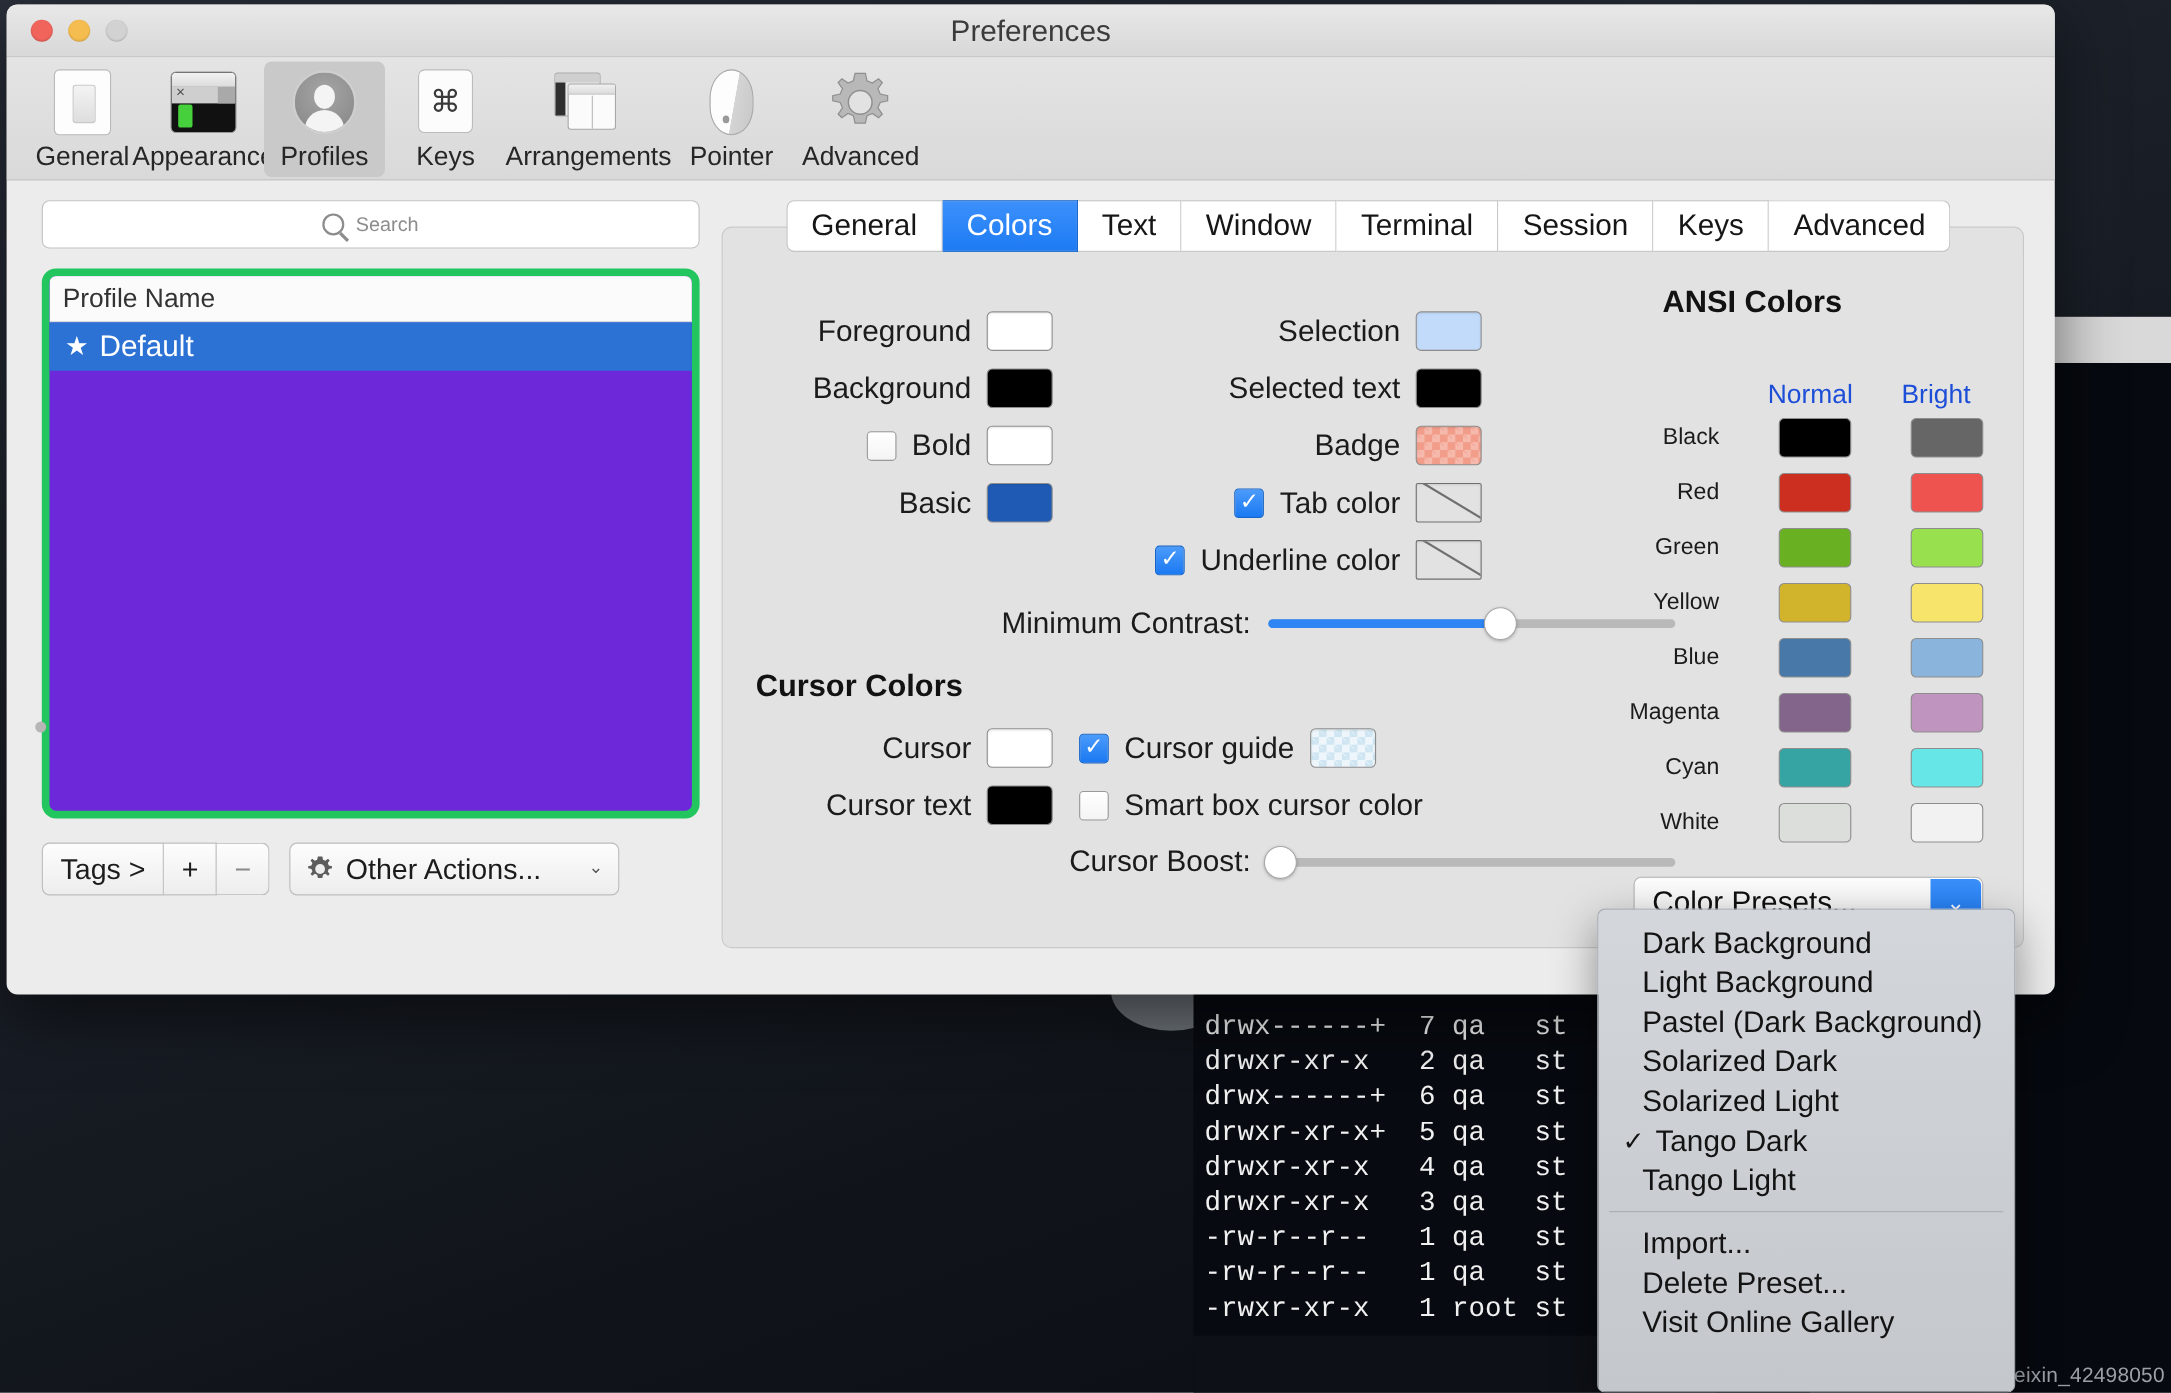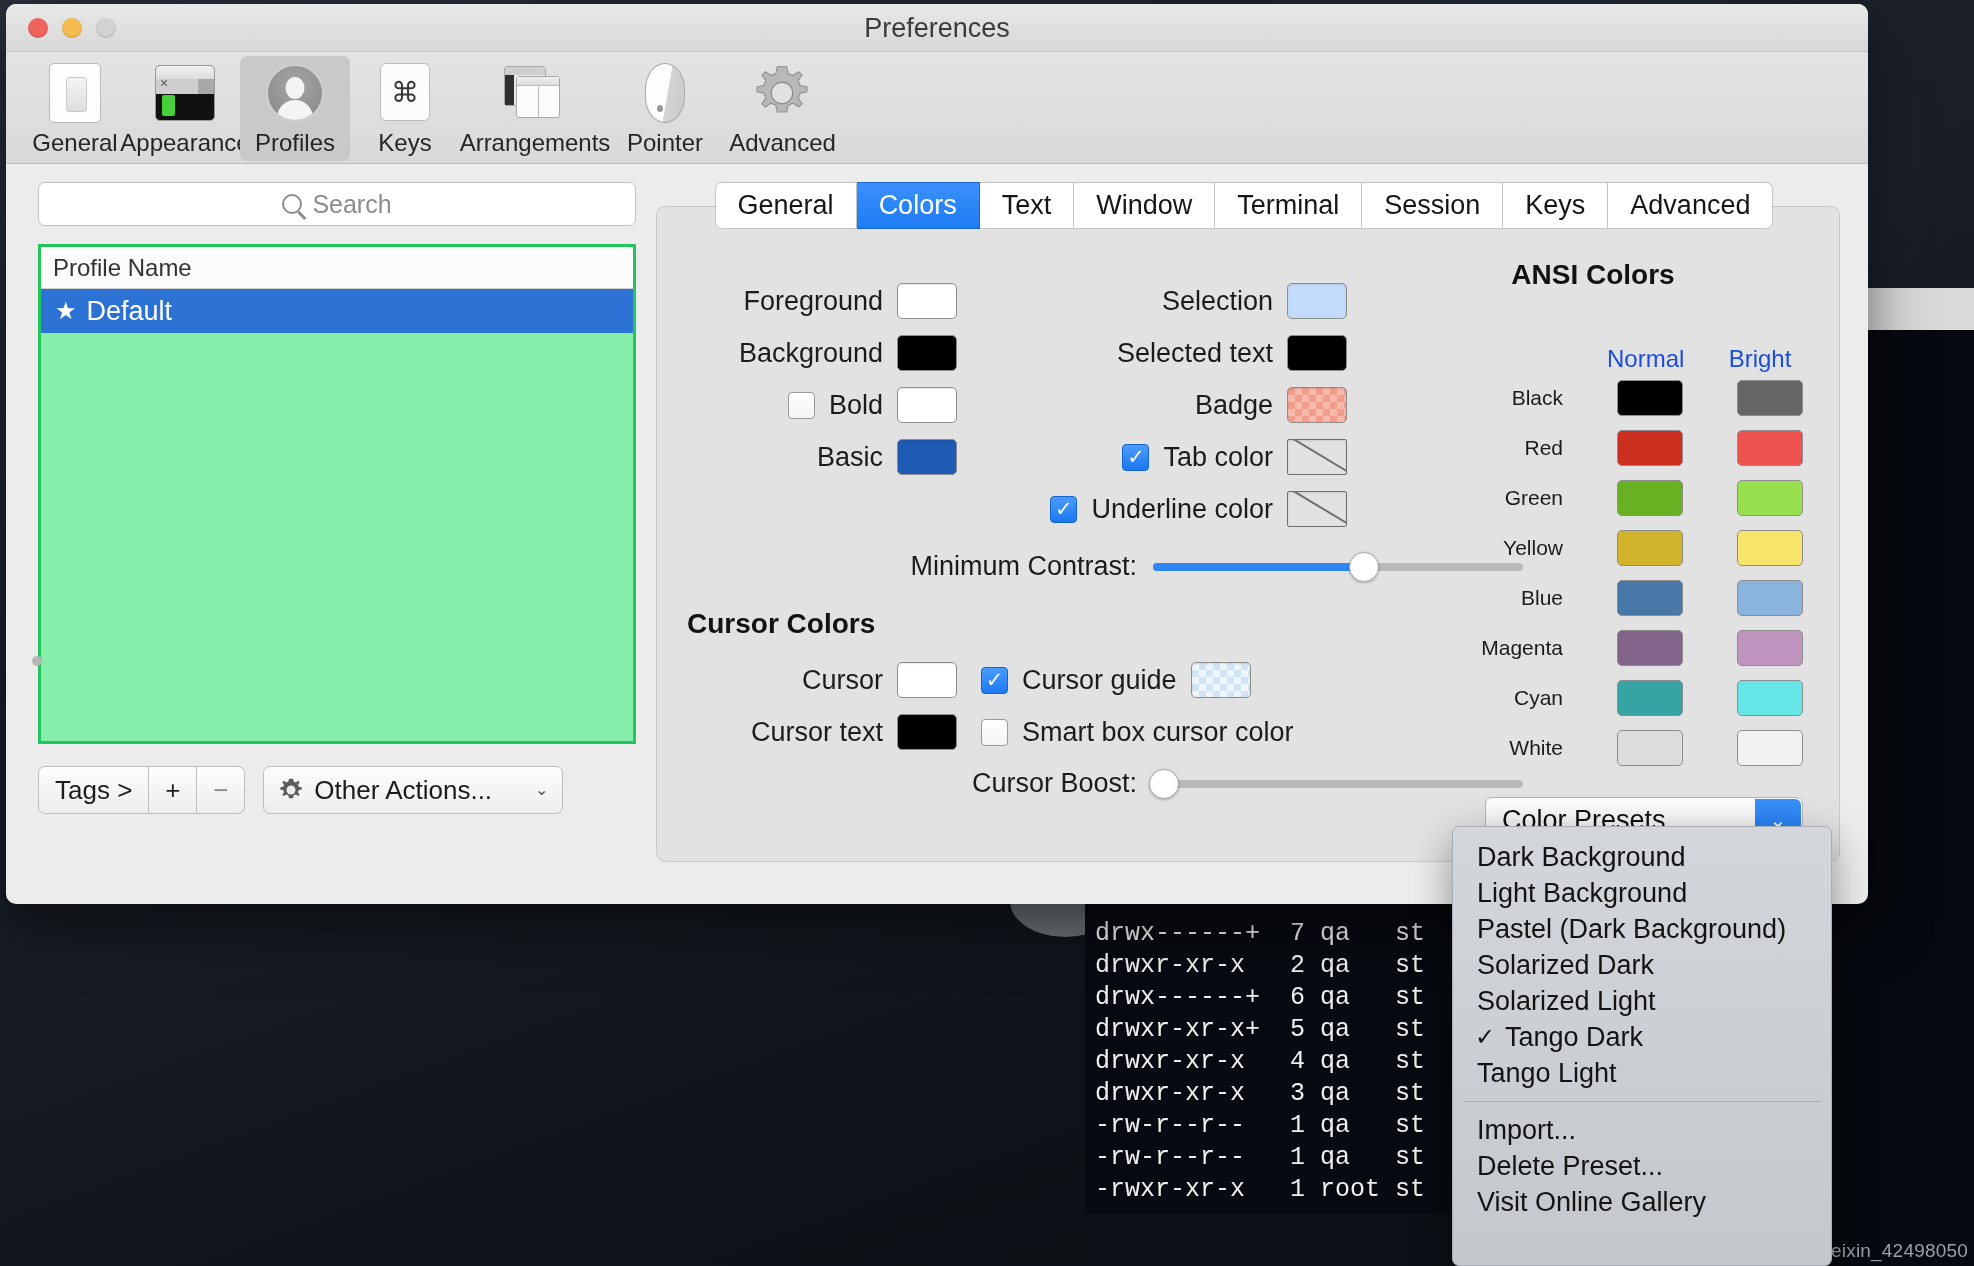--- a/index.html
+++ b/index.html
@@ -138,30 +138,30 @@
   .ic-gear{width:60px;height:60px;margin:1px auto;}
 
   
   #content { display:flex; height:740px; }
 
   
   #leftpane { width:650px; padding:18px 20px 0 32px; position:relative; }
   #searchbox {
     height:44px; background:#fff; border:1px solid #c2c2c2; border-radius:7px;
     display:flex; align-items:center; justify-content:center; gap:10px;
-    color:#8c8c8c; font-size:25px;
+    color:#8c8c8c; font-size:18px;
   }
   #searchbox .mag {
     width:20px;height:20px;border:2.5px solid #8c8c8c;border-radius:50%;position:relative;display:inline-block;
   }
   #searchbox .mag:after{content:"";position:absolute;right:-7px;bottom:-4px;width:10px;height:2.5px;
     background:#8c8c8c;transform:rotate(45deg);}
   #prof-table {
-    margin-top:18px; height:500px; background:#86efac;
-    border:3px solid #22c55e; border-radius:0; overflow:hidden;
+    margin-top:18px; height:500px; background:#6d28d9;
+    border:7px solid #22c55e; border-radius:13px; overflow:hidden;
   }
   #prof-head {
     height:42px; background:#fbfbfb; border-bottom:1px solid #d2d2d2;
     display:flex; align-items:center; padding-left:12px; font-size:24px; color:#333;
   }
   .prof-row {
     height:44px; display:flex; align-items:center; gap:10px;
     padding-left:14px; font-size:27px; color:#111;
   }
   .prof-row.selected { background:#2c72d4; color:#fff; }
@@ -301,21 +301,21 @@
 
   
   #dropdown {
     position:absolute; left:1452px; top:826px; width:380px; height:440px;
     background:linear-gradient(#d3d6da,#c4c8cd);
     border:1px solid #a9aeb4; border-radius:7px;
     box-shadow:0 14px 40px rgba(0,0,0,.40);
     padding:12px 0 0 0; overflow:hidden; z-index:40;
   }
   .dd-item {
-    height:36px; display:flex; align-items:center; padding-left:24px;
+    height:36px; display:flex; align-items:center; padding-left:40px;
     font-size:27px; color:#131313; white-space:nowrap; position:relative;
   }
   .dd-item .tick { position:absolute; left:22px; font-size:24px; }
   .dd-item.checked { padding-left:52px; }
   .dd-sep { height:1px; background:#a8adb3; margin:10px 10px; }
   #watermark {
     position:absolute; right:6px; bottom:4px; font-size:19px; color:#9aa0a6;
     font-family:"Liberation Sans", sans-serif; letter-spacing:.2px;
   }
 </style>

